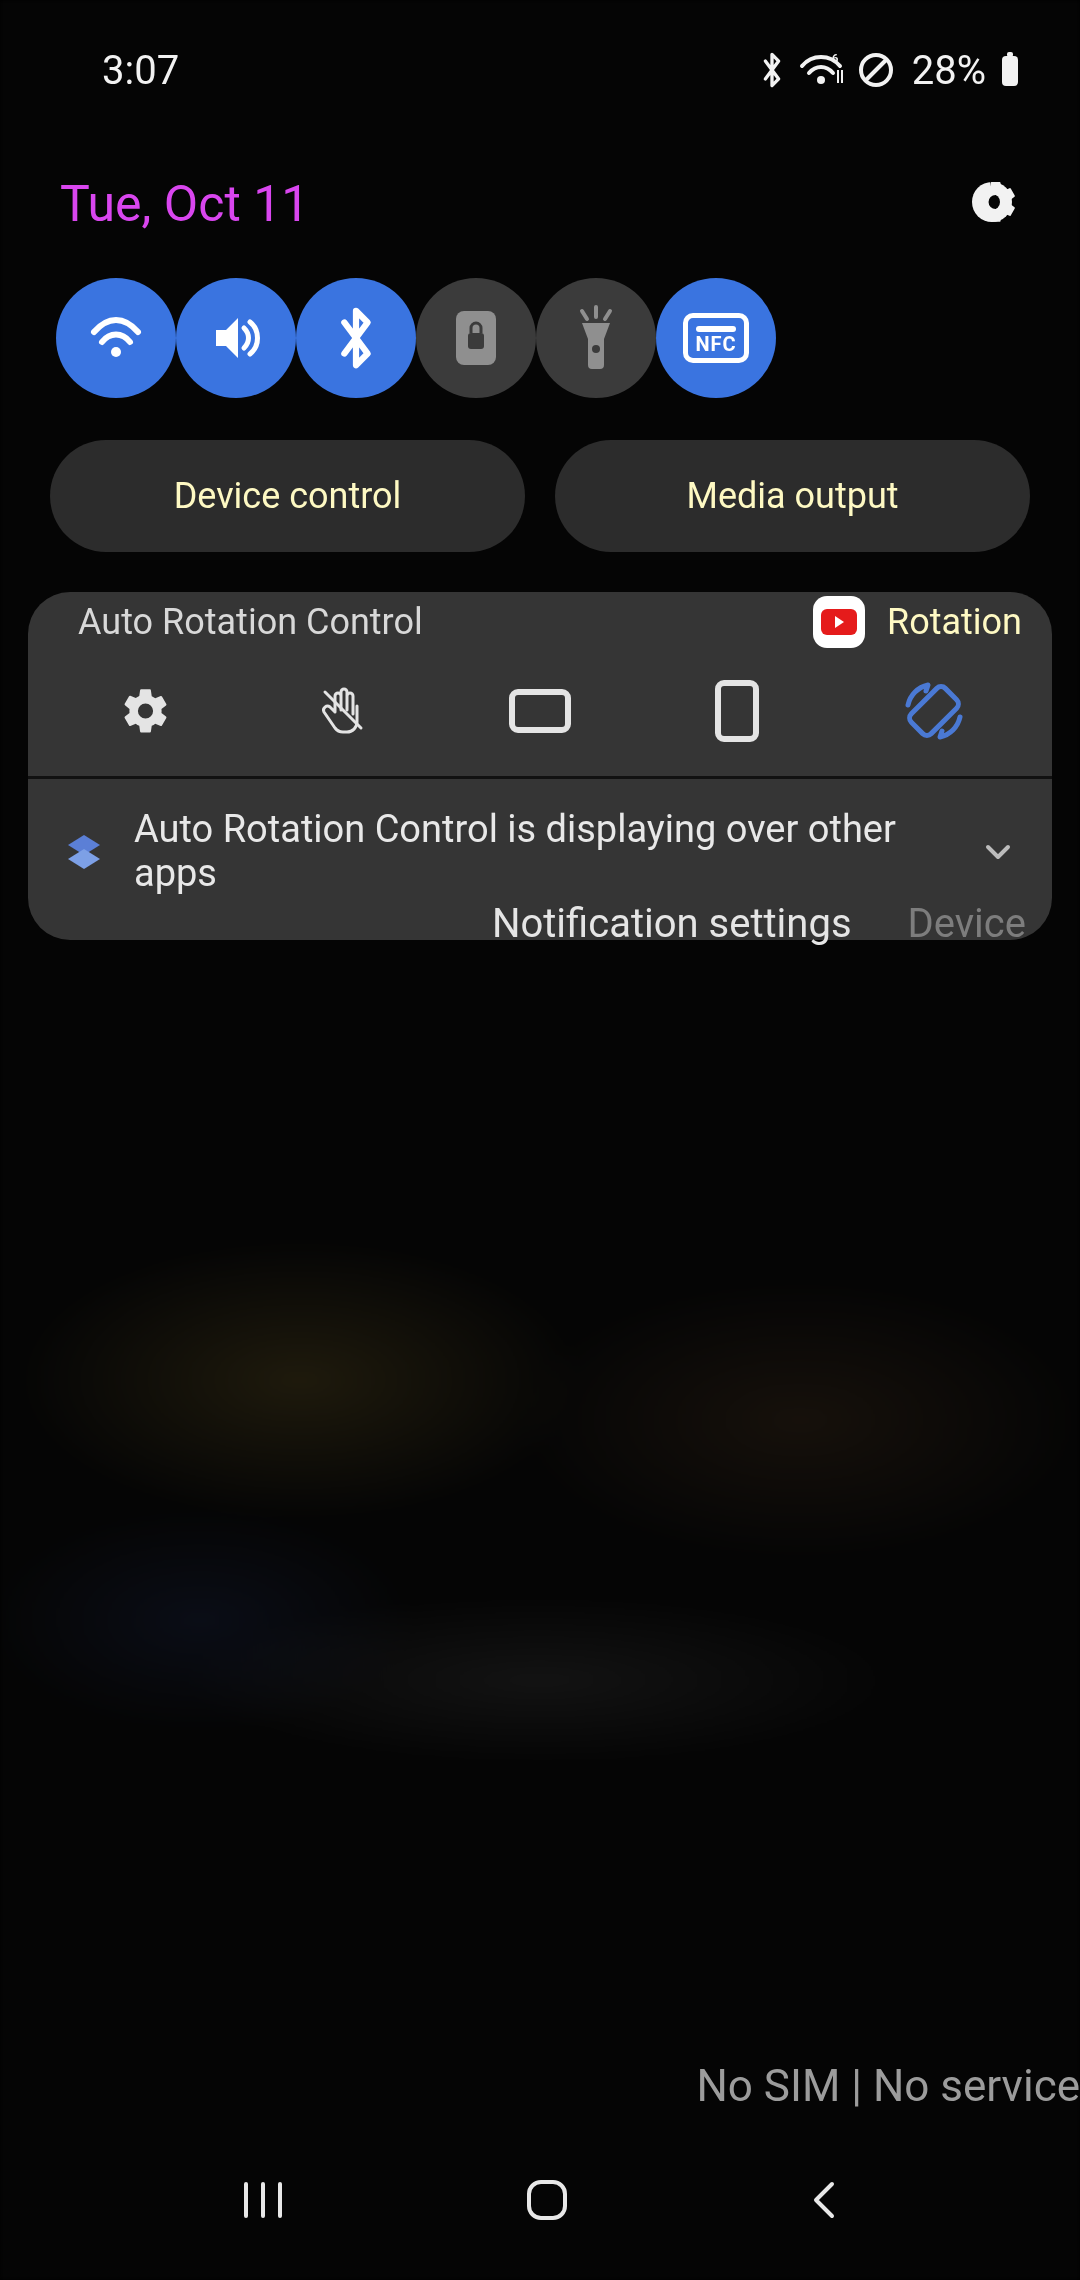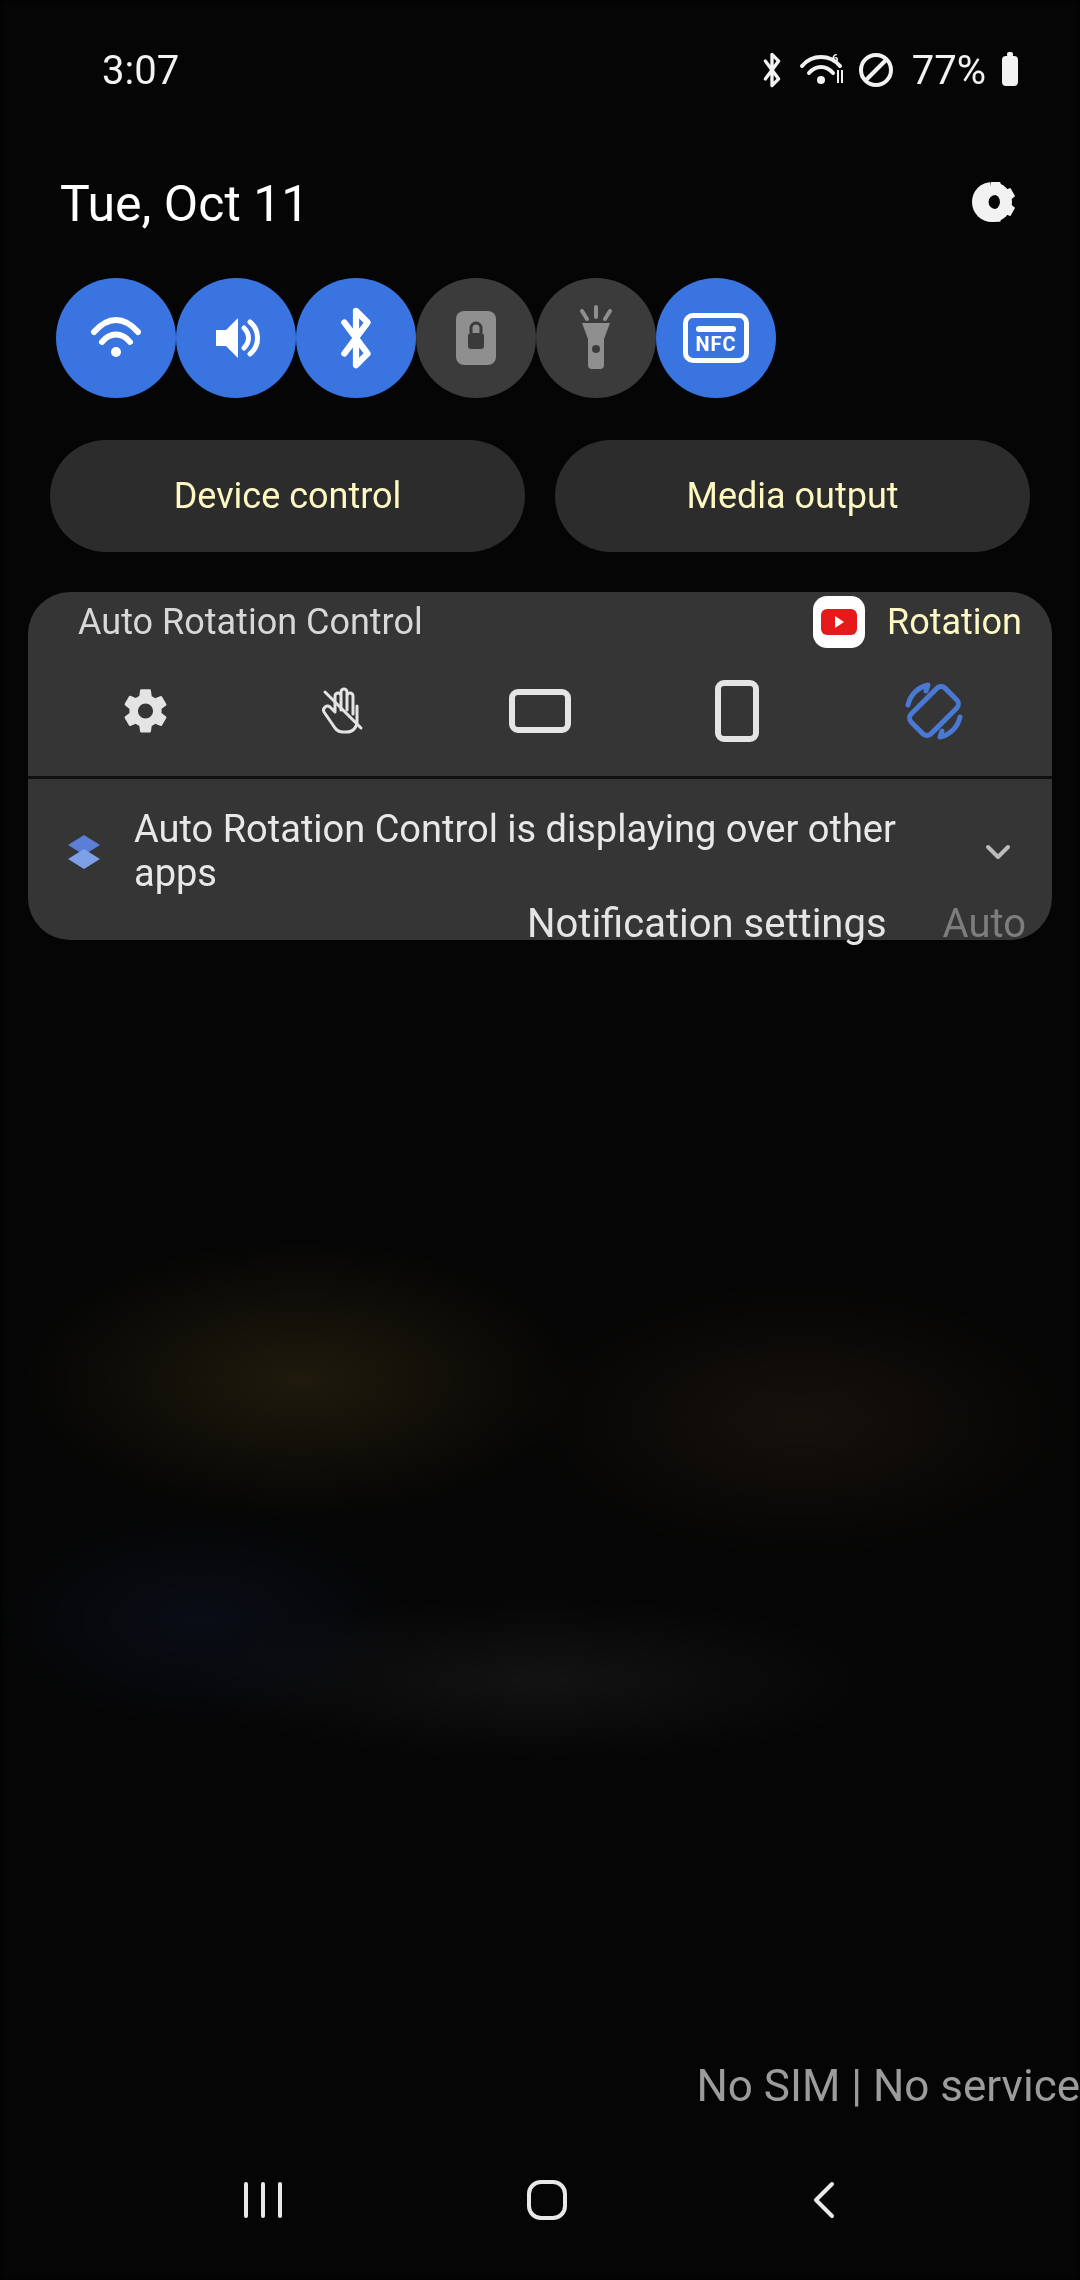--- a/index.html
+++ b/index.html
@@ -55,21 +55,21 @@
     position: absolute;
     top: 175px;
     left: 60px; right: 60px;
     display: flex;
     align-items: center;
     justify-content: space-between;
   }
   .qs-date {
     font-size: 50px;
     font-weight: 400;
-    color: #ffffff;
+    color: #d946ef;
   }
 
   
   .qs-toggles {
     position: absolute;
     top: 278px;
     left: 56px; right: 56px;
     display: flex;
     justify-content: flex-start;
   }
@@ -235,21 +235,21 @@
         <path d="M11 23 C18 15 28 15 35 23" stroke="#f2f2f2" stroke-width="4" fill="none" stroke-linecap="round"></path>
         <circle cx="23" cy="30" r="4" fill="#f2f2f2"></circle>
         <text x="34" y="12" font-size="11" fill="#f2f2f2" font-weight="700">6</text>
         <path d="M40 20 L40 33 M44 20 L44 33" stroke="#f2f2f2" stroke-width="2"></path>
       </svg>
 
       <svg width="40" height="40" viewBox="0 0 40 40">
         <circle cx="20" cy="20" r="15" stroke="#f2f2f2" stroke-width="4" fill="none"></circle>
         <line x1="9" y1="31" x2="31" y2="9" stroke="#f2f2f2" stroke-width="4"></line>
       </svg>
-      <span class="battery-pct">77%</span>
+      <span class="battery-pct">28%</span>
 
       <svg width="24" height="40" viewBox="0 0 24 40">
         <rect x="4" y="6" width="16" height="30" rx="4" fill="#f2f2f2"></rect>
         <rect x="9" y="2" width="6" height="5" rx="2" fill="#f2f2f2"></rect>
       </svg>
     </div>
   </div>
 
   <div class="qs-header">
     <div class="qs-date">Tue, Oct 11</div>
@@ -365,21 +365,21 @@
       </svg>
       <div class="notif-bottom-text">Auto Rotation Control is displaying over other apps</div>
       <svg width="40" height="40" viewBox="0 0 40 40" fill="none" stroke="#bcbcbc" stroke-width="4" stroke-linecap="round" stroke-linejoin="round">
         <path d="M10 16 L20 26 L30 16"></path>
       </svg>
     </div>
   </div>
 
   <div class="footer-actions">
     <div class="ns">Notification settings</div>
-    <div class="clr">Auto</div>
+    <div class="clr">Device</div>
   </div>
 
   <div class="carrier">No SIM | No service</div>
 
   <div class="navbar">
     <div>
       <svg width="50" height="44" viewBox="0 0 50 44" stroke="#e8e8e8" stroke-width="4" stroke-linecap="round">
         <line x1="8" y1="6" x2="8" y2="38"></line>
         <line x1="25" y1="6" x2="25" y2="38"></line>
         <line x1="42" y1="6" x2="42" y2="38"></line>

